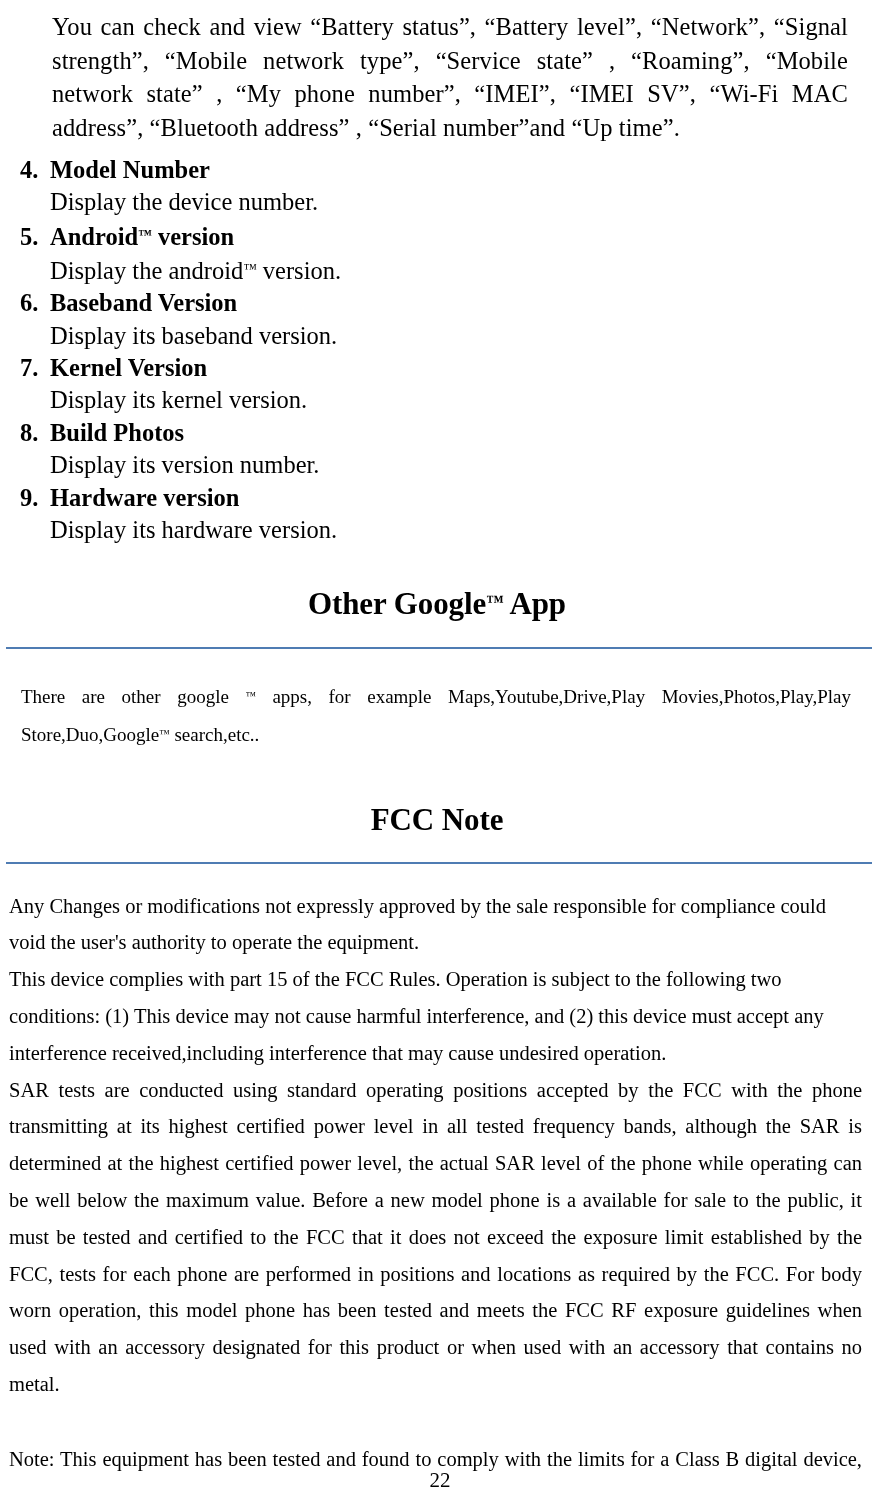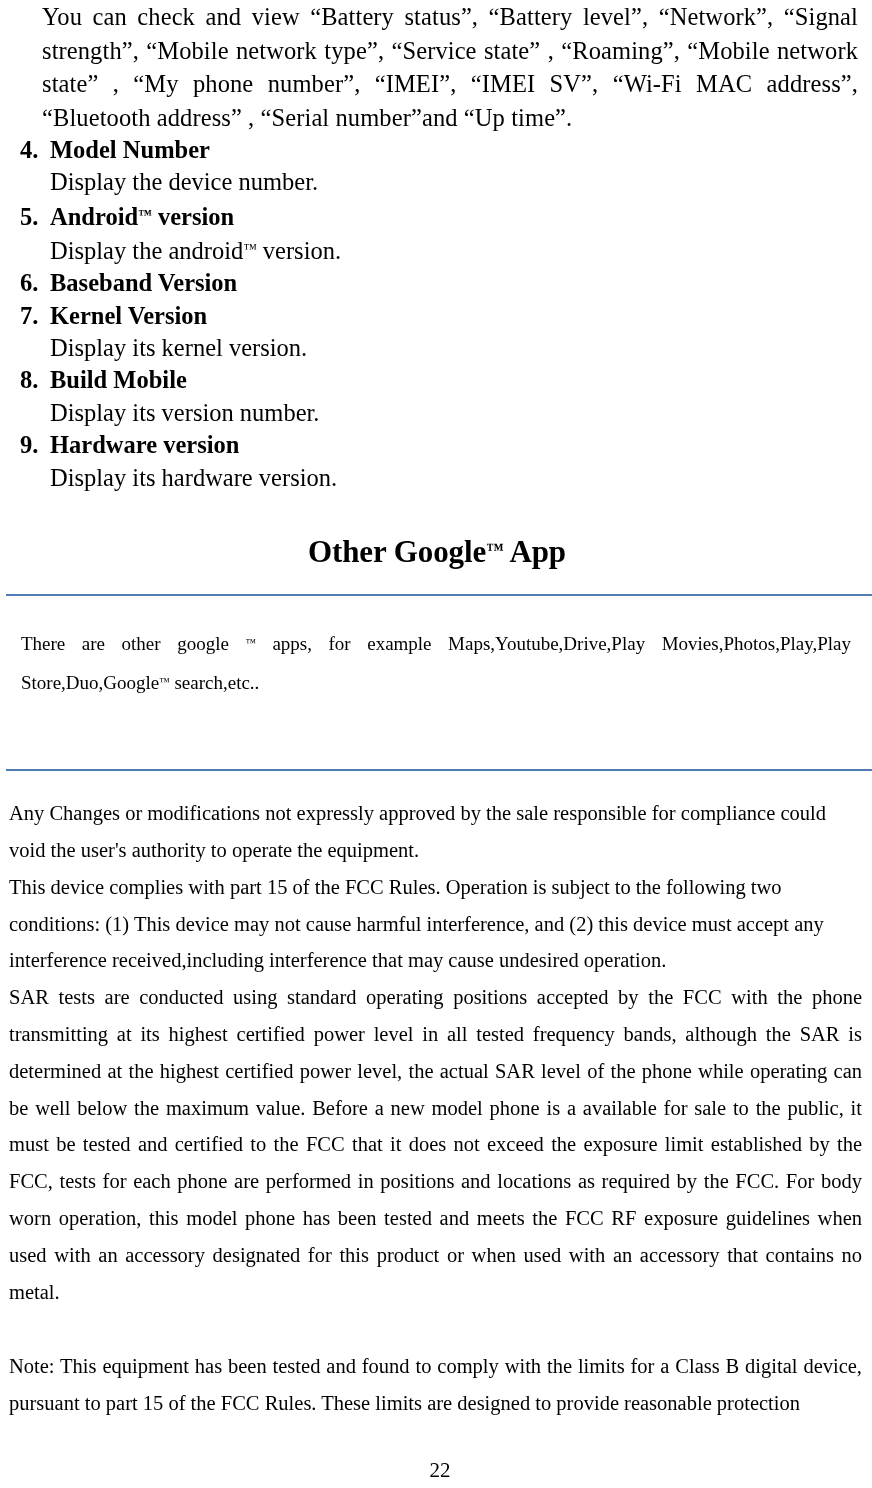--- a/index.html
+++ b/index.html
@@ -19,21 +19,21 @@
   .page {
     position: relative;
     width: 872px;
     height: 1488px;
     box-sizing: border-box;
     padding: 0 6px 0 6px;
   }
 
   
   .intro-para {
-    margin: 0;
+    margin: 10px;
     padding: 0 8px 0 36px;
     font-size: 24.5px;
     line-height: 33.5px;
     text-align: justify;
     text-justify: inter-word;
     letter-spacing: 0.1px;
   }
 
   
   .numlist {
@@ -163,32 +163,33 @@
       <span class="item-head">
         <span class="item-num">5.</span><span class="item-title">Android</span><span class="tm">™</span><span> version</span>
       </span>
       <span class="item-desc"><span>Display the android</span><span class="tm">™</span><span> version.</span></span>
     </li>
 
     <li>
       <span class="item-head">
         <span class="item-num">6.</span><span class="item-title">Baseband Version</span>
       </span>
+      <span class="item-desc">Display its baseband version.</span>
     </li>
 
     <li>
       <span class="item-head">
         <span class="item-num">7.</span><span class="item-title">Kernel Version</span>
       </span>
       <span class="item-desc">Display its kernel version.</span>
     </li>
 
     <li>
       <span class="item-head">
-        <span class="item-num">8.</span><span class="item-title">Build Mobile</span>
+        <span class="item-num">8.</span><span class="item-title">Build Photos</span>
       </span>
       <span class="item-desc">Display its version number.</span>
     </li>
 
     <li>
       <span class="item-head">
         <span class="item-num">9.</span><span class="item-title">Hardware version</span>
       </span>
       <span class="item-desc">Display its hardware version.</span>
     </li>
@@ -201,20 +202,21 @@
     <h1 class="heading1"><span>Other Google</span><span class="tm">™</span><span>  App</span></h1>
     <div class="sp-c"></div>
     <div class="heading-rule" style="background: rgb(79, 124, 179);"></div>
     <div class="sp-a"></div>
     <p class="sec-body"><span>There are other google </span><span class="tm">™</span><span> apps, for example  Maps,Youtube,Drive,Play Movies,Photos,Play,Play Store,Duo,Google</span><span class="tm">™</span><span>  search,etc..</span></p>
   </div>
 
   <div class="sp-d"></div>
 
   <div class="section-block">
+    <h1 class="heading1">FCC Note</h1>
     <div class="sp-c"></div>
     <div class="heading-rule" style="background: rgb(79, 124, 179);"></div>
     <div class="sp-e"></div>
 
     <div class="fcc-body">
       <span class="fcc-line">Any Changes or modifications not expressly approved by the sale responsible for compliance could</span>
       <span class="fcc-line">void the user's authority to operate the equipment.</span>
       <span class="fcc-line">This device complies with part 15 of the FCC Rules. Operation is subject to the following two</span>
       <span class="fcc-line">conditions: (1) This device may not cause harmful interference, and (2) this device must accept any</span>
       <span class="fcc-line">interference received,including interference that may cause undesired operation.</span>

